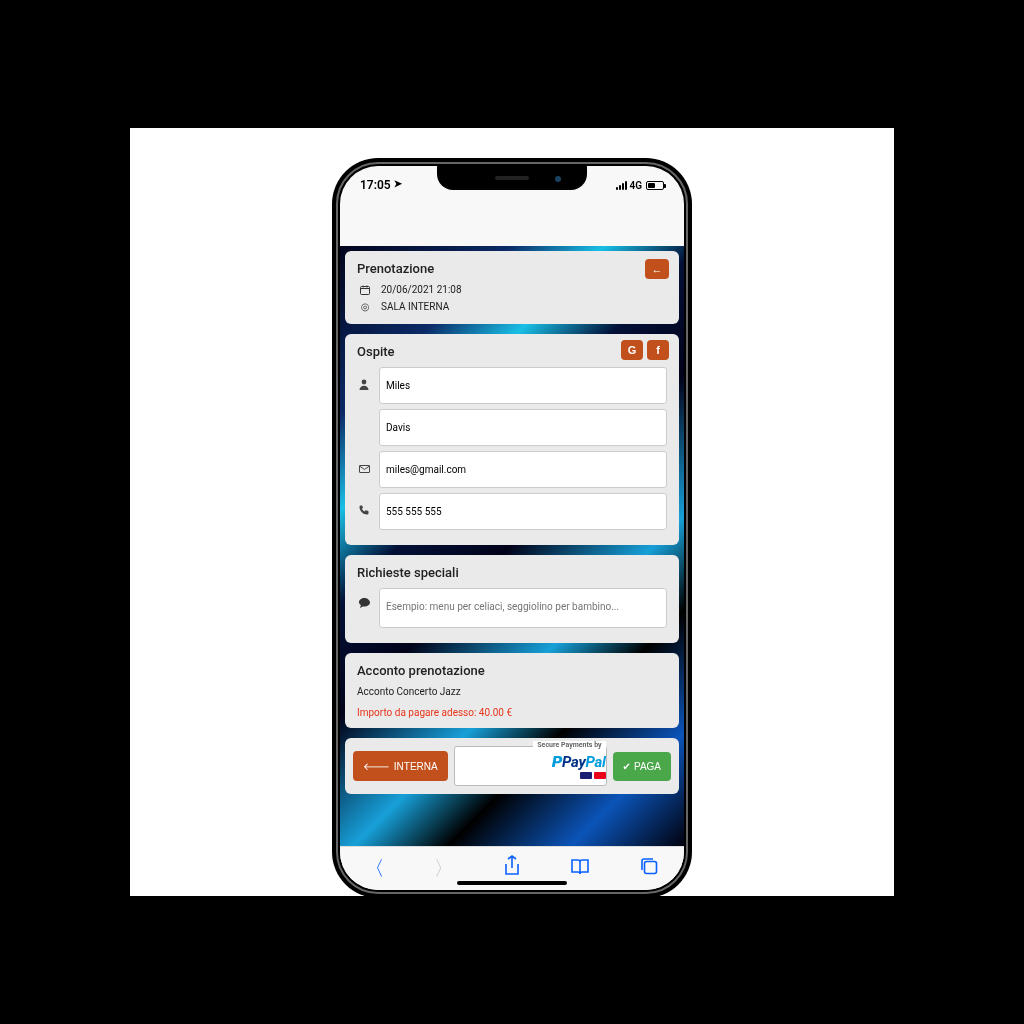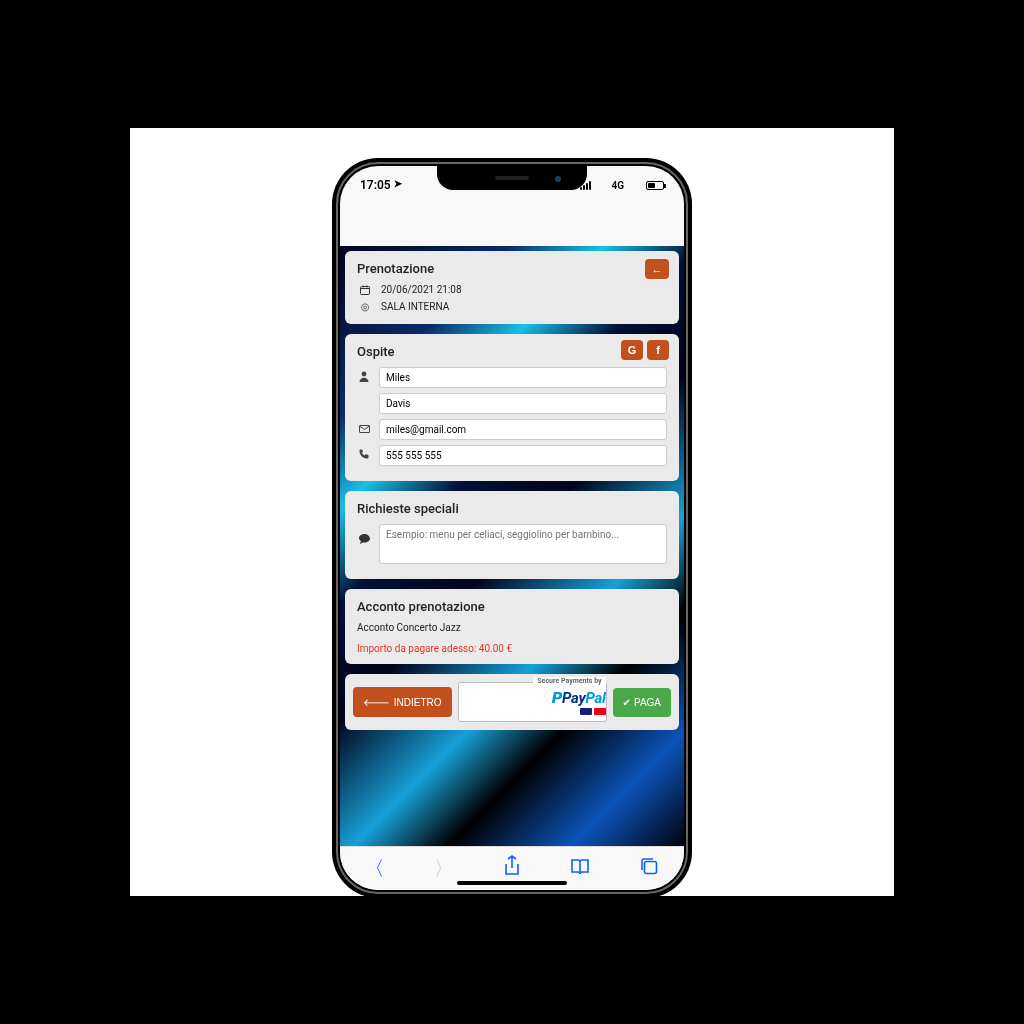--- a/index.html
+++ b/index.html
@@ -56,21 +56,21 @@
   .notch-dot {
     position: absolute; right: 26px; top: 10px;
     width: 6px; height: 6px; border-radius: 50%; background: #1a4260;
   }
   .status-bar {
     height: 32px; display: flex; justify-content: space-between;
     align-items: center; padding: 6px 20px 0 20px;
     font-size: 12px; font-weight: 600; color: #000;
   }
   .status-left { display: flex; align-items: flex-start; gap: 3px; }
-  .status-right { display: flex; align-items: center; gap: 20px; font-size: 10px; }
+  .status-right { display: flex; align-items: center; gap: 2px; font-size: 10px; }
   .signal-bars { display: inline-flex; align-items: flex-end; gap: 1px; }
   .signal-bars span { width: 2px; background: #000; border-radius: 1px; }
   .signal-bars span:nth-child(1){height:3px}.signal-bars span:nth-child(2){height:5px}
   .signal-bars span:nth-child(3){height:7px}.signal-bars span:nth-child(4){height:9px}
   .battery { width: 18px; height: 9px; border: 1px solid #000; border-radius: 2px; position: relative; margin-left: 2px; }
   .battery::after { content:""; position:absolute; right:-3px; top:2px; width:2px; height:4px; background:#000; border-radius:0 1px 1px 0; }
   .battery::before { content:""; position:absolute; left:1px; top:1px; width:7px; height:5px; background:#000; border-radius:1px; }
 
   .addr-bar {
     height: 40px; margin: 2px 10px 6px 10px;
@@ -97,21 +97,21 @@
     background: #c1501c; color: #fff; border-radius: 4px;
     display: inline-flex; align-items: center; justify-content: center;
     font-size: 11px; border: none; cursor: pointer;
   }
   .back-sm { position: absolute; right: 10px; top: 8px; width: 24px; height: 20px; }
   .social { position: absolute; right: 10px; top: 6px; display: flex; gap: 4px; }
   .social .btn-orange { width: 22px; height: 20px; font-weight: bold; }
   .field-row { display: flex; align-items: center; gap: 8px; margin-bottom: 5px; }
   .field-row .ic { width: 14px; text-align: center; color: #444; font-size: 11px; }
   .field-row input, .field-row textarea {
-    flex: 1; border: 1px solid #ccc; border-radius: 3px; padding: 4px 6px;
+    flex: 1; border: 1px solid #ccc; border-radius: 3px; padding: 12px 6px;
     font-size: 10px; background: #fff; font-family: inherit;
   }
   textarea { resize: none; height: 40px; }
   .field-row.indent { padding-left: 22px; }
   .deposit-line { font-size: 10px; color: #222; margin-top: 6px; }
   .deposit-amt { font-size: 10px; color: #e8341b; margin-top: 10px; }
 
   .footer-row {
     background: #eaeaea; border-radius: 6px; padding: 8px;
     display: flex; align-items: center; gap: 6px;
@@ -252,21 +252,21 @@
 
       <div class="panel">
         <h3>Acconto prenotazione</h3>
         <div class="deposit-line">Acconto Concerto Jazz</div>
         <div class="deposit-amt">Importo da pagare adesso: 40.00 €</div>
       </div>
 
       <div class="footer-row">
         <button class="btn-orange btn-back">
           <span>🡐</span>
-          <span>INDIETRO</span>
+          <span>INTERNA</span>
         </button>
         <div class="paypal-box">
           <span class="sp-legend">Secure Payments by</span>
           <span class="pp-logo">
             <span style="color:#009cde;font-style:normal">𝙋</span><span class="pp-pay">Pay</span><span class="pp-pal">Pal</span>
           </span>
           <span class="pp-cards">
             <span style="background:#1a1f71"></span>
               <span style="background:#eb001b"></span>
           </span>

